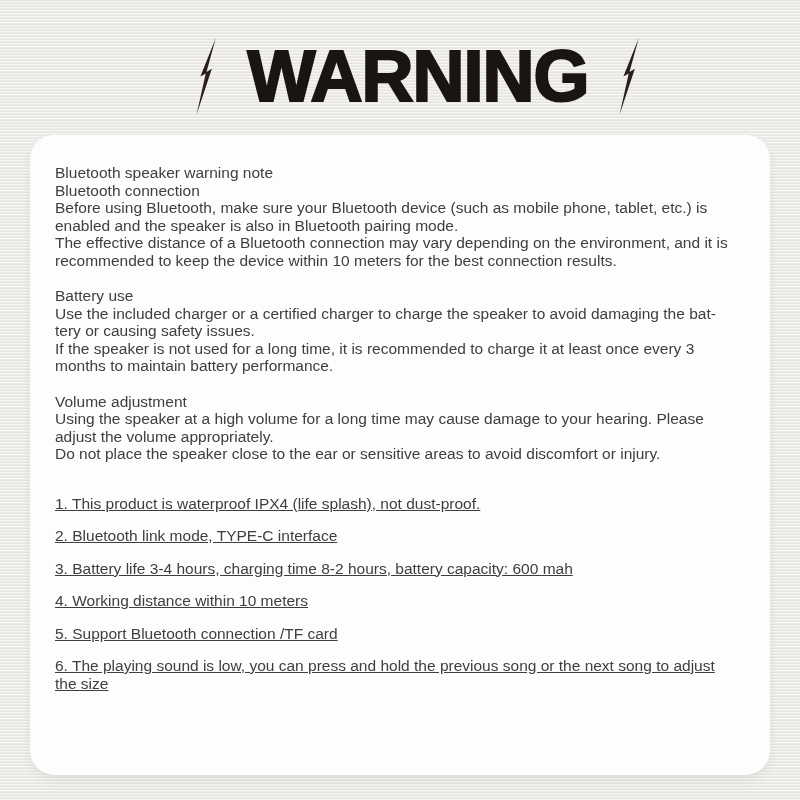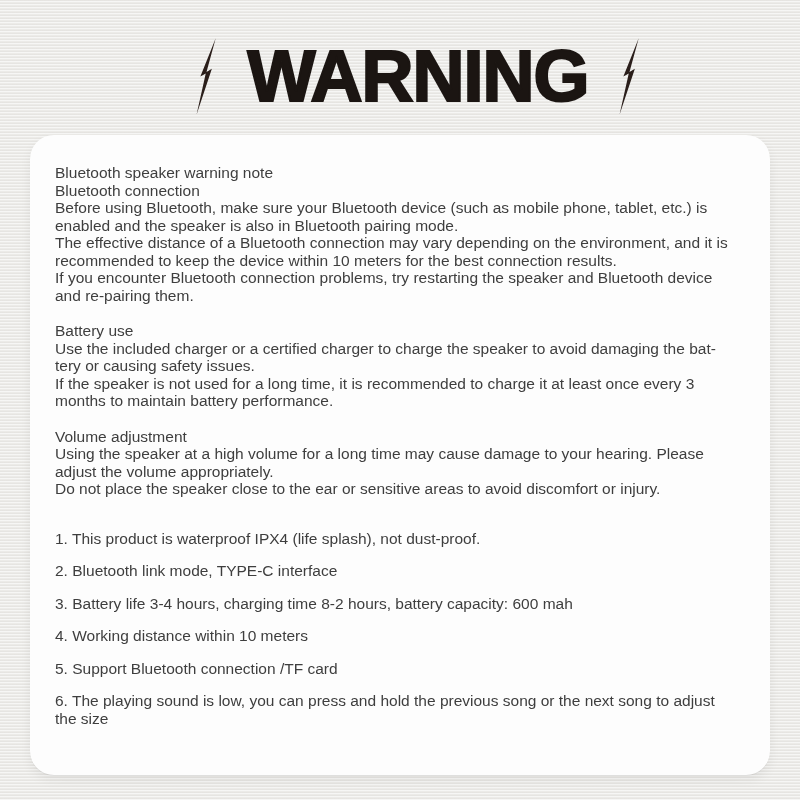--- a/index.html
+++ b/index.html
@@ -62,21 +62,21 @@
   }
   .p {
     margin: 0;
     font-size: 15.5px;
     line-height: 17.5px;
     color: var(--text, #3e3e3e);
     white-space: pre-line;
   }
   .section-battery, .section-volume { margin-top: 18px; }
   .spec-list { margin-top: 32px; }
-  .spec-item { margin-bottom: 15px; }
+  .spec-item { margin-bottom: 15px; text-decoration: underline; }
   .spec-item:last-child { margin-bottom: 5px; }
 </style>
 </head>
 <body>
 
 <div class="header">
   <span class="bolt">
     <svg viewBox="0 0 30 100" xmlns="http://www.w3.org/2000/svg">
       <polygon points="27,0 7,50 14,46 2,100 22,40 15,44" fill="currentColor"></polygon>
     </svg>
@@ -90,22 +90,20 @@
 </div>
 
 <div class="card">
   <div class="section-bluetooth">
     <p class="p">Bluetooth speaker warning note</p>
     <p class="p">Bluetooth connection</p>
     <p class="p">Before using Bluetooth, make sure your Bluetooth device (such as mobile phone, tablet, etc.) is
 enabled and the speaker is also in Bluetooth pairing mode.</p>
     <p class="p">The effective distance of a Bluetooth connection may vary depending on the environment, and it is
 recommended to keep the device within 10 meters for the best connection results.</p>
-    <p class="p">If you encounter Bluetooth connection problems, try restarting the speaker and Bluetooth device
-and re-pairing them.</p>
   </div>
 
   <div class="section-battery">
     <p class="p">Battery use</p>
     <p class="p">Use the included charger or a certified charger to charge the speaker to avoid damaging the bat-
 tery or causing safety issues.</p>
     <p class="p">If the speaker is not used for a long time, it is recommended to charge it at least once every 3
 months to maintain battery performance.</p>
   </div>
 

